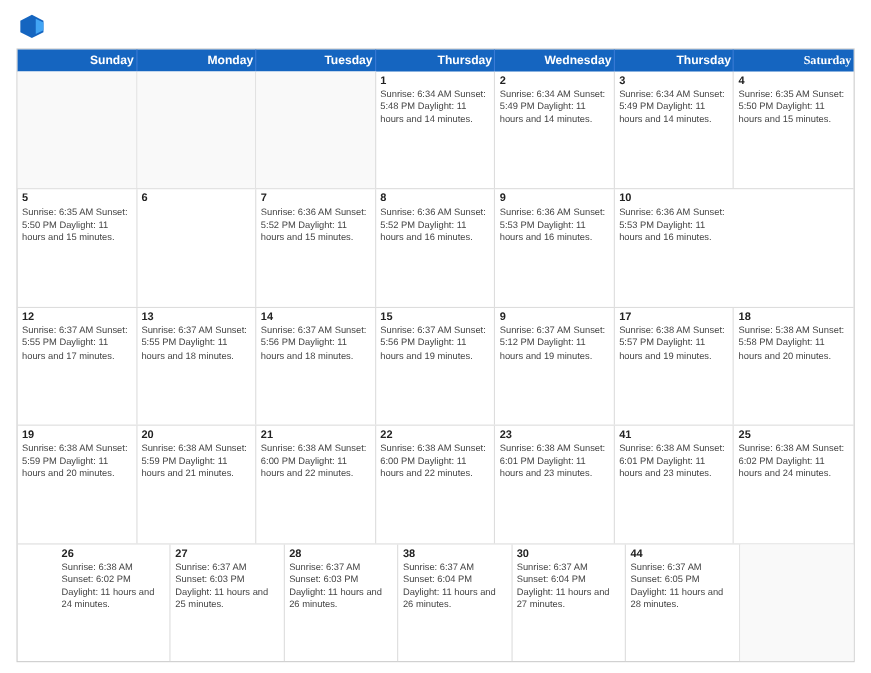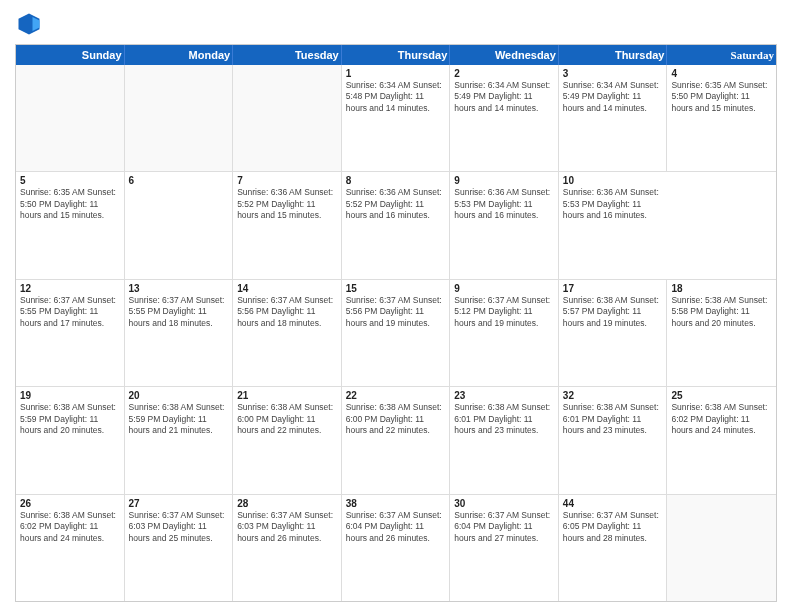--- a/index.html
+++ b/index.html
@@ -78,21 +78,21 @@
       flex: 1;
       display: flex;
       flex-direction: column;
     }
     .cal-row {
       display: grid;
       grid-template-columns: repeat(7, 1fr);
       flex: 1;
       border-bottom: 1px solid #ddd;
     }
-    .cal-row:last-child { border-bottom: none; }
+    .cal-row:last-child { border-bottom: none; margin-left: 36px; }
     .cal-cell {
       border-right: 1px solid #ddd;
       padding: 3px 4px;
       font-size: 9px;
       color: #333;
       vertical-align: top;
       min-height: 0;
     }
     .cal-cell:last-child { border-right: none; }
     .cal-cell.empty { background: #f9f9f9; }
@@ -295,21 +295,21 @@
 and 22 minutes.</div>
           </div>
           <div class="cal-cell">
             <span class="day-num">23</span>
             <div class="day-info">Sunrise: 6:38 AM
 Sunset: 6:01 PM
 Daylight: 11 hours
 and 23 minutes.</div>
           </div>
           <div class="cal-cell">
-            <span class="day-num">32</span>
+            <span class="day-num">41</span>
             <div class="day-info">Sunrise: 6:38 AM
 Sunset: 6:01 PM
 Daylight: 11 hours
 and 23 minutes.</div>
           </div>
           <div class="cal-cell">
             <span class="day-num">25</span>
             <div class="day-info">Sunrise: 6:38 AM
 Sunset: 6:02 PM
 Daylight: 11 hours

